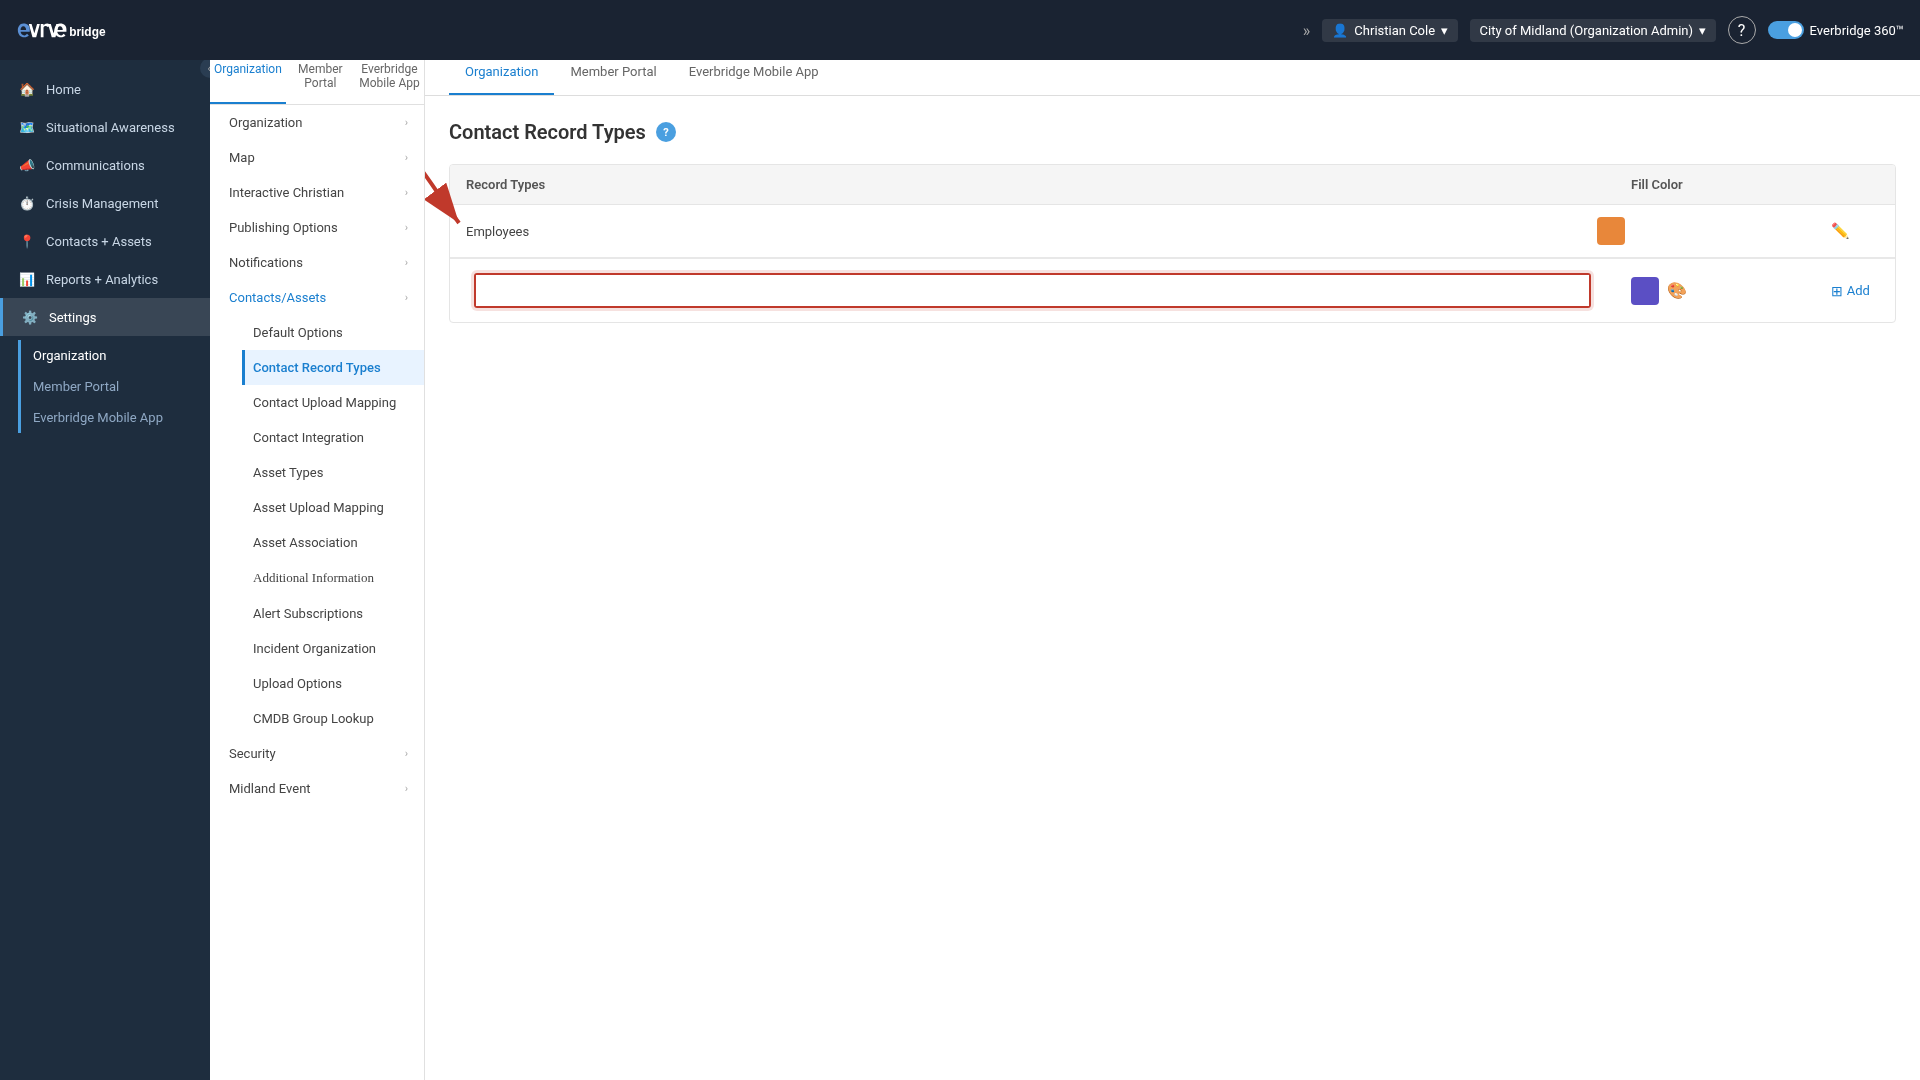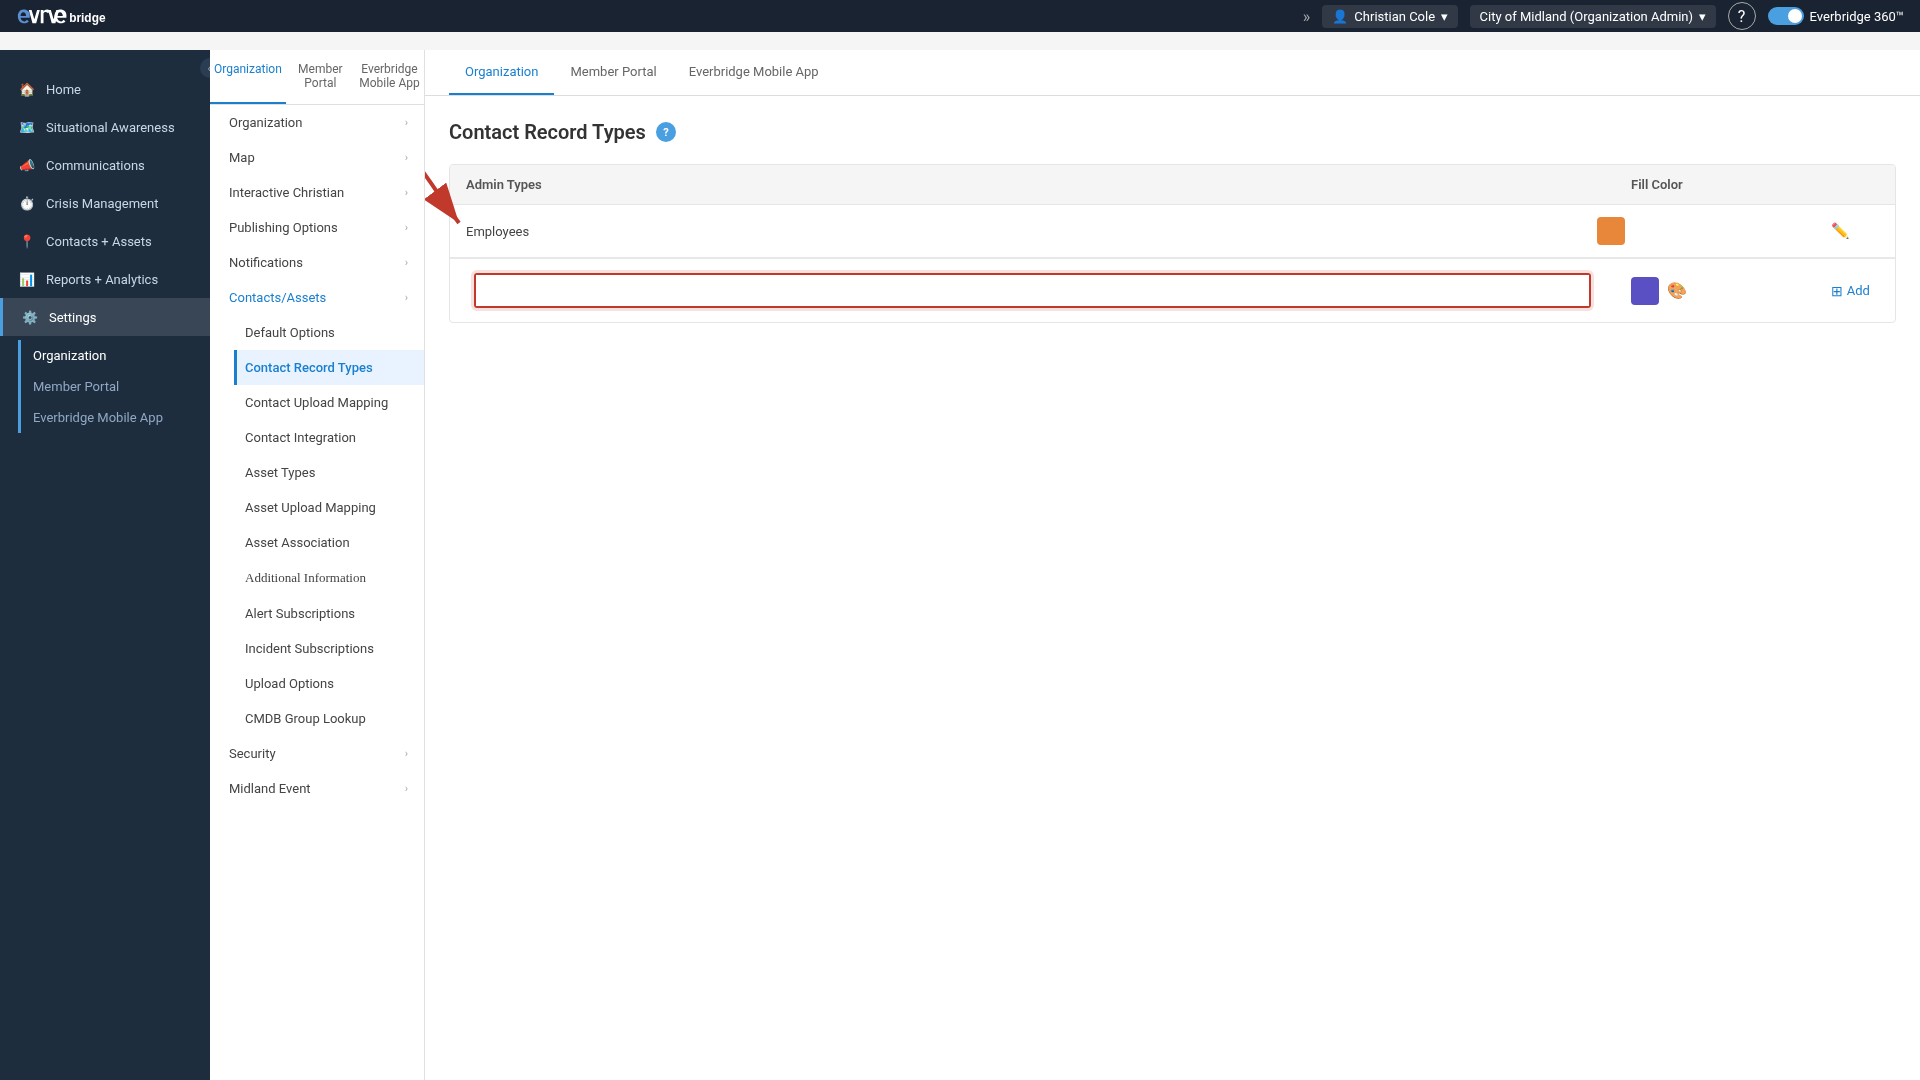--- a/index.html
+++ b/index.html
@@ -1,20 +1,20 @@
 <!DOCTYPE html>
 <html><head>
   <meta charset="utf-8">
   <style>
     * { margin: 0; padding: 0; box-sizing: border-box; }
     body { font-family: -apple-system, BlinkMacSystemFont, 'Segoe UI', Roboto, sans-serif; background: #f5f5f5; display: flex; height: 100vh; overflow: hidden; }
 
     
     .topnav {
-      position: fixed; top: 0; left: 0; right: 0; height: 32px;
+      position: fixed; top: 0; left: 0; right: 0; height: 60px;
       background: #1a2332; display: flex; align-items: center;
       padding: 0 16px; z-index: 100; gap: 12px; text-align: right;
     }
     .topnav-logo { display: flex; align-items: center; gap: 6px; color: #fff; font-size: 18px; font-weight: 700; }
     .topnav-logo svg { width: 110px; height: 30px; }
     .topnav-spacer { flex: 1; }
     .topnav-chevron { color: #aaa; font-size: 16px; cursor: pointer; }
     .topnav-user { display: flex; align-items: center; gap: 6px; color: #fff; font-size: 13px; cursor: pointer; background: rgba(255,255,255,0.1); padding: 4px 10px; border-radius: 4px; }
     .topnav-org { display: flex; align-items: center; gap: 6px; color: #fff; font-size: 13px; cursor: pointer; background: rgba(255,255,255,0.1); padding: 4px 10px; border-radius: 4px; }
     .topnav-help { color: #fff; font-size: 16px; width: 28px; height: 28px; border-radius: 50%; border: 1px solid #aaa; display: flex; align-items: center; justify-content: center; cursor: pointer; }
@@ -199,21 +199,21 @@
   </div>
   <div class="sidebar2-item">
     <span>Notifications</span>
     <span class="sidebar2-item-arrow">›</span>
   </div>
   <div class="sidebar2-item" style="color:#1a7fcf; font-weight:400;">
     <span>Contacts/Assets</span>
     <span class="sidebar2-item-arrow">›</span>
   </div>
 
-  <div style="padding-left:24px;">
+  <div style="padding-left:32px;">
     <div class="sidebar2-item" style="padding-left:8px;">
       <span>Default Options</span>
     </div>
     <div class="sidebar2-item active" style="padding-left:8px;">
       <span>Contact Record Types</span>
     </div>
     <div class="sidebar2-item" style="padding-left:8px;">
       <span>Contact Upload Mapping</span>
     </div>
     <div class="sidebar2-item" style="padding-left:8px;">
@@ -228,21 +228,21 @@
     <div class="sidebar2-item" style="padding-left:8px;">
       <span>Asset Association</span>
     </div>
     <div class="sidebar2-item" style="padding-left:8px;font-family:Liberation Serif, serif;">
       <span>Additional Information</span>
     </div>
     <div class="sidebar2-item" style="padding-left:8px;">
       <span>Alert Subscriptions</span>
     </div>
     <div class="sidebar2-item" style="padding-left:8px;">
-      <span>Incident Subscriptions</span>
+      <span>Incident Organization</span>
     </div>
     <div class="sidebar2-item" style="padding-left:8px;">
       <span>Upload Options</span>
     </div>
     <div class="sidebar2-item" style="padding-left:8px;">
       <span>CMDB Group Lookup</span>
     </div>
   </div>
 
   <div class="sidebar2-item">
@@ -264,21 +264,21 @@
 
   <div class="main-content">
     <div class="page-title">
       <h1>Contact Record Types</h1>
       <div class="help-icon">?</div>
     </div>
 
     <div class="record-table">
 
       <div class="table-header">
-        <div class="table-header-cell">Admin Types</div>
+        <div class="table-header-cell">Record Types</div>
         <div class="table-header-cell">Fill Color</div>
         <div class="table-header-cell"></div>
       </div>
 
       <div class="table-row">
         <div class="table-cell">Employees</div>
         <div class="table-cell">
           <div class="color-swatch" style="background:#e8873a;"></div>
         </div>
         <div class="table-cell">

